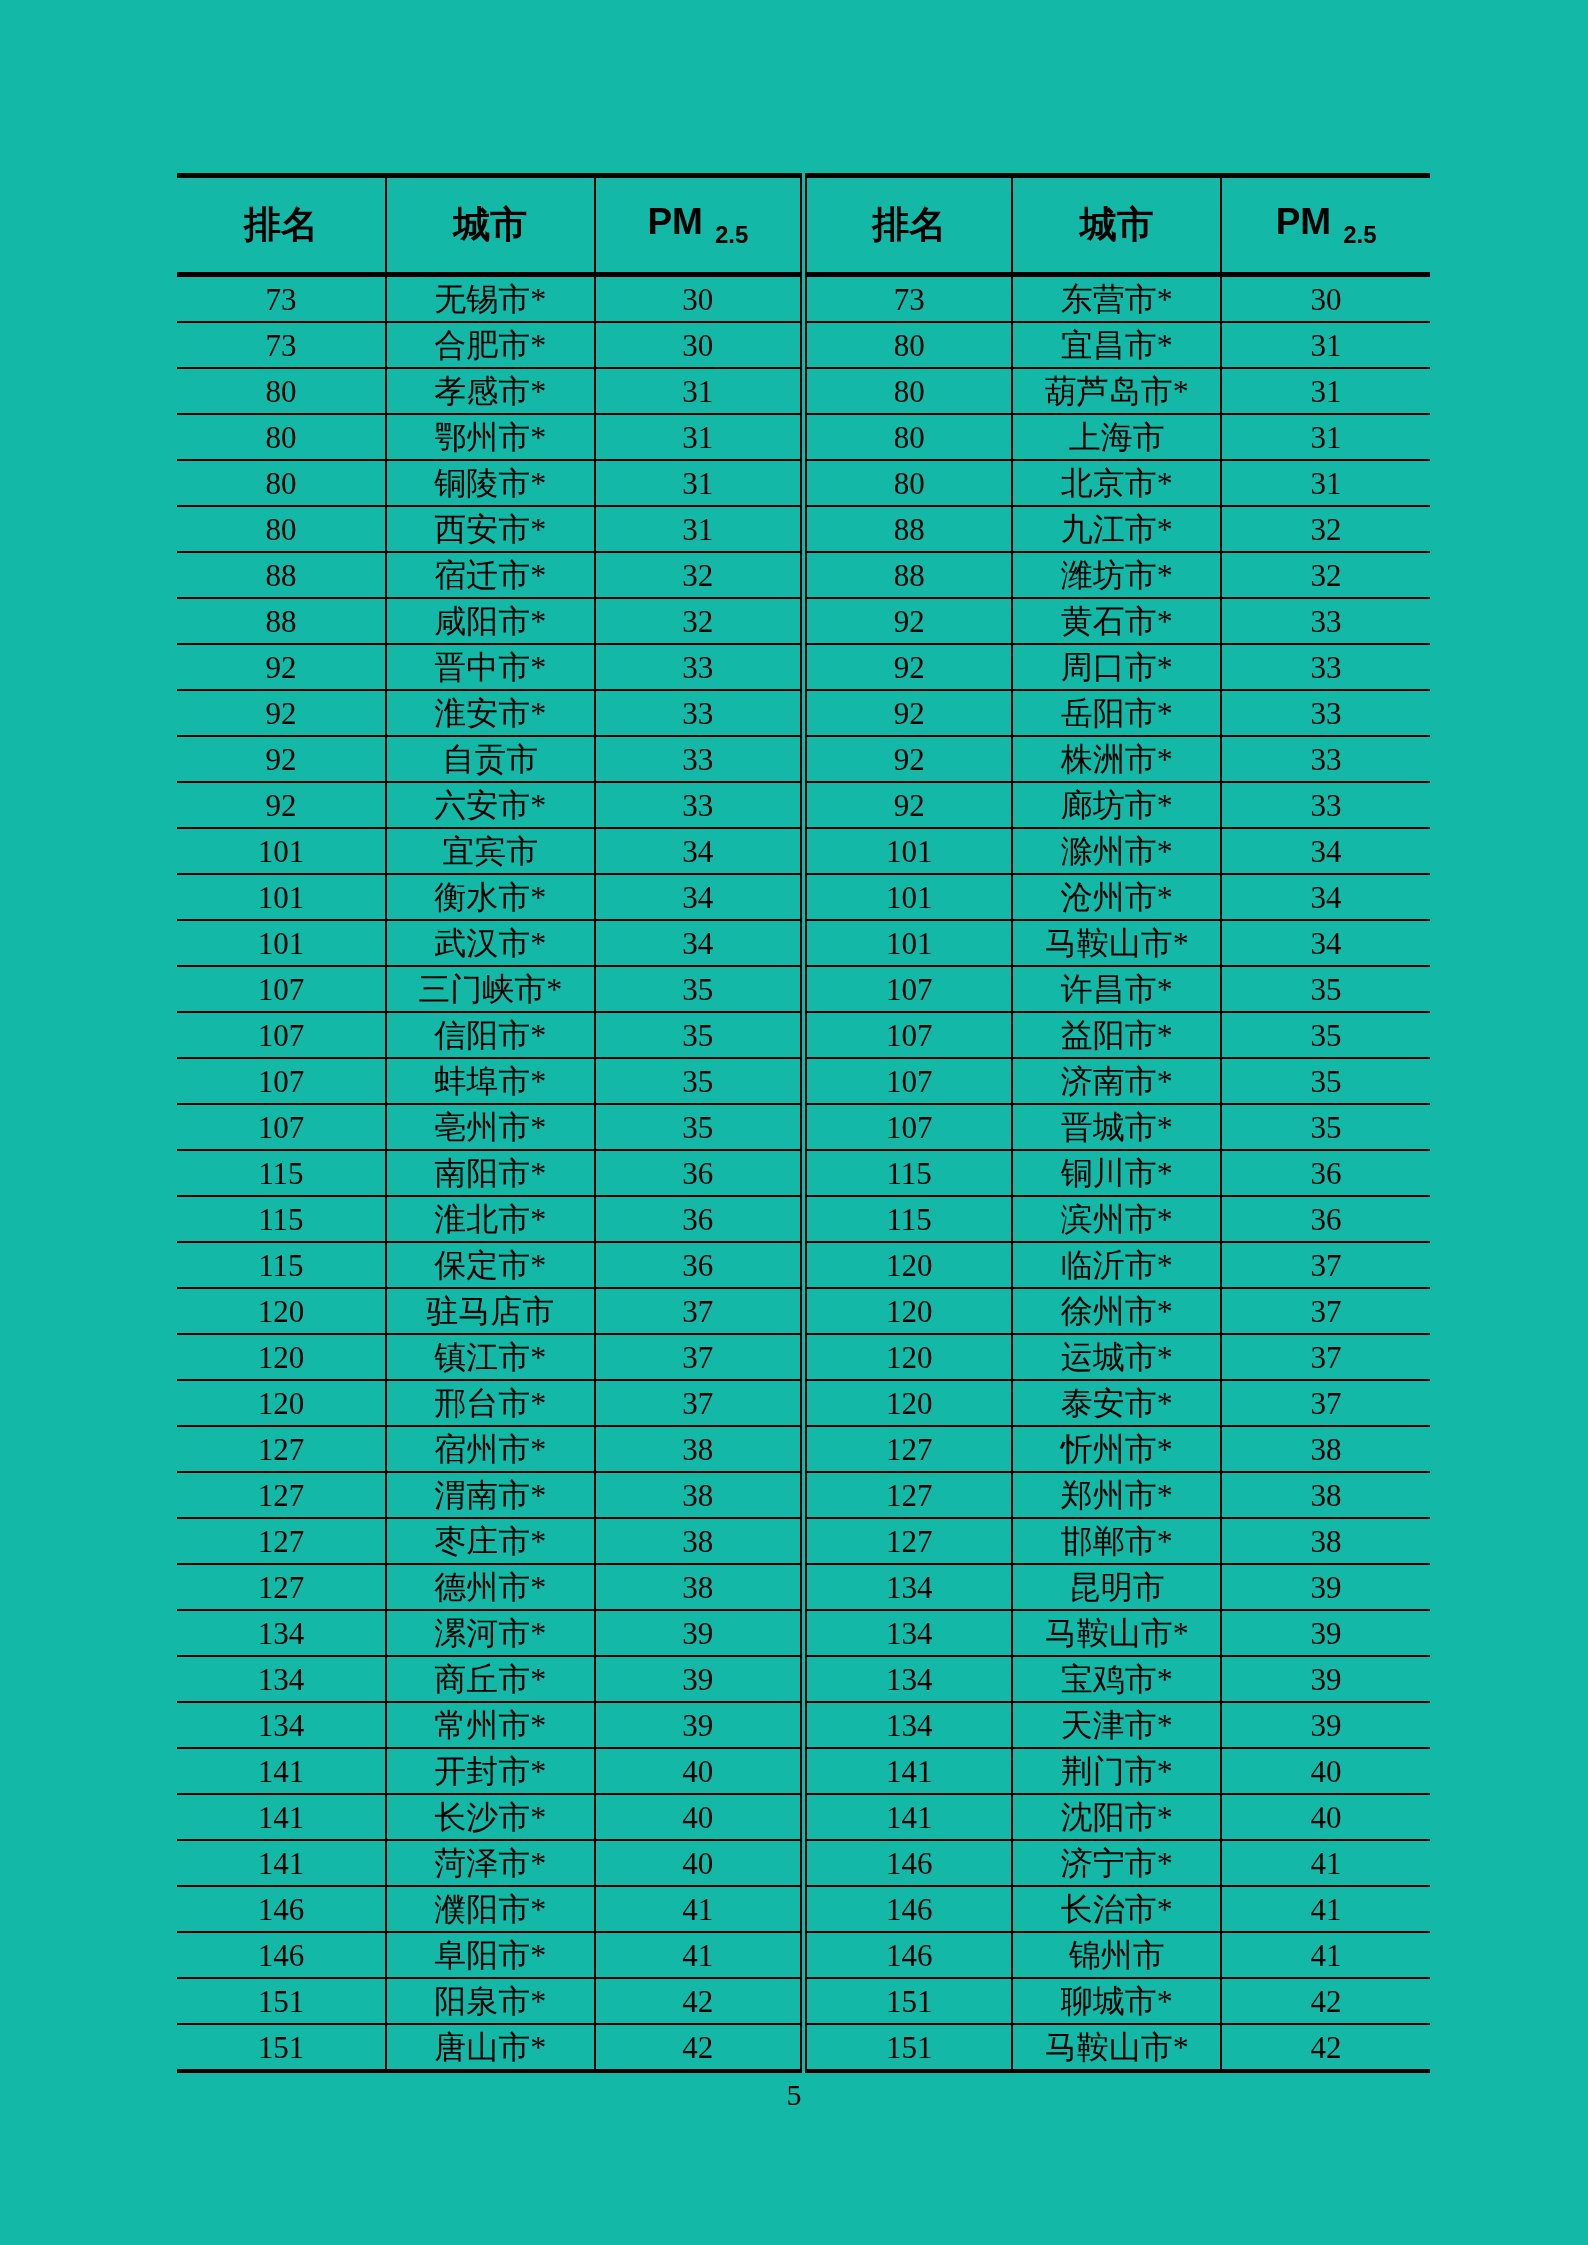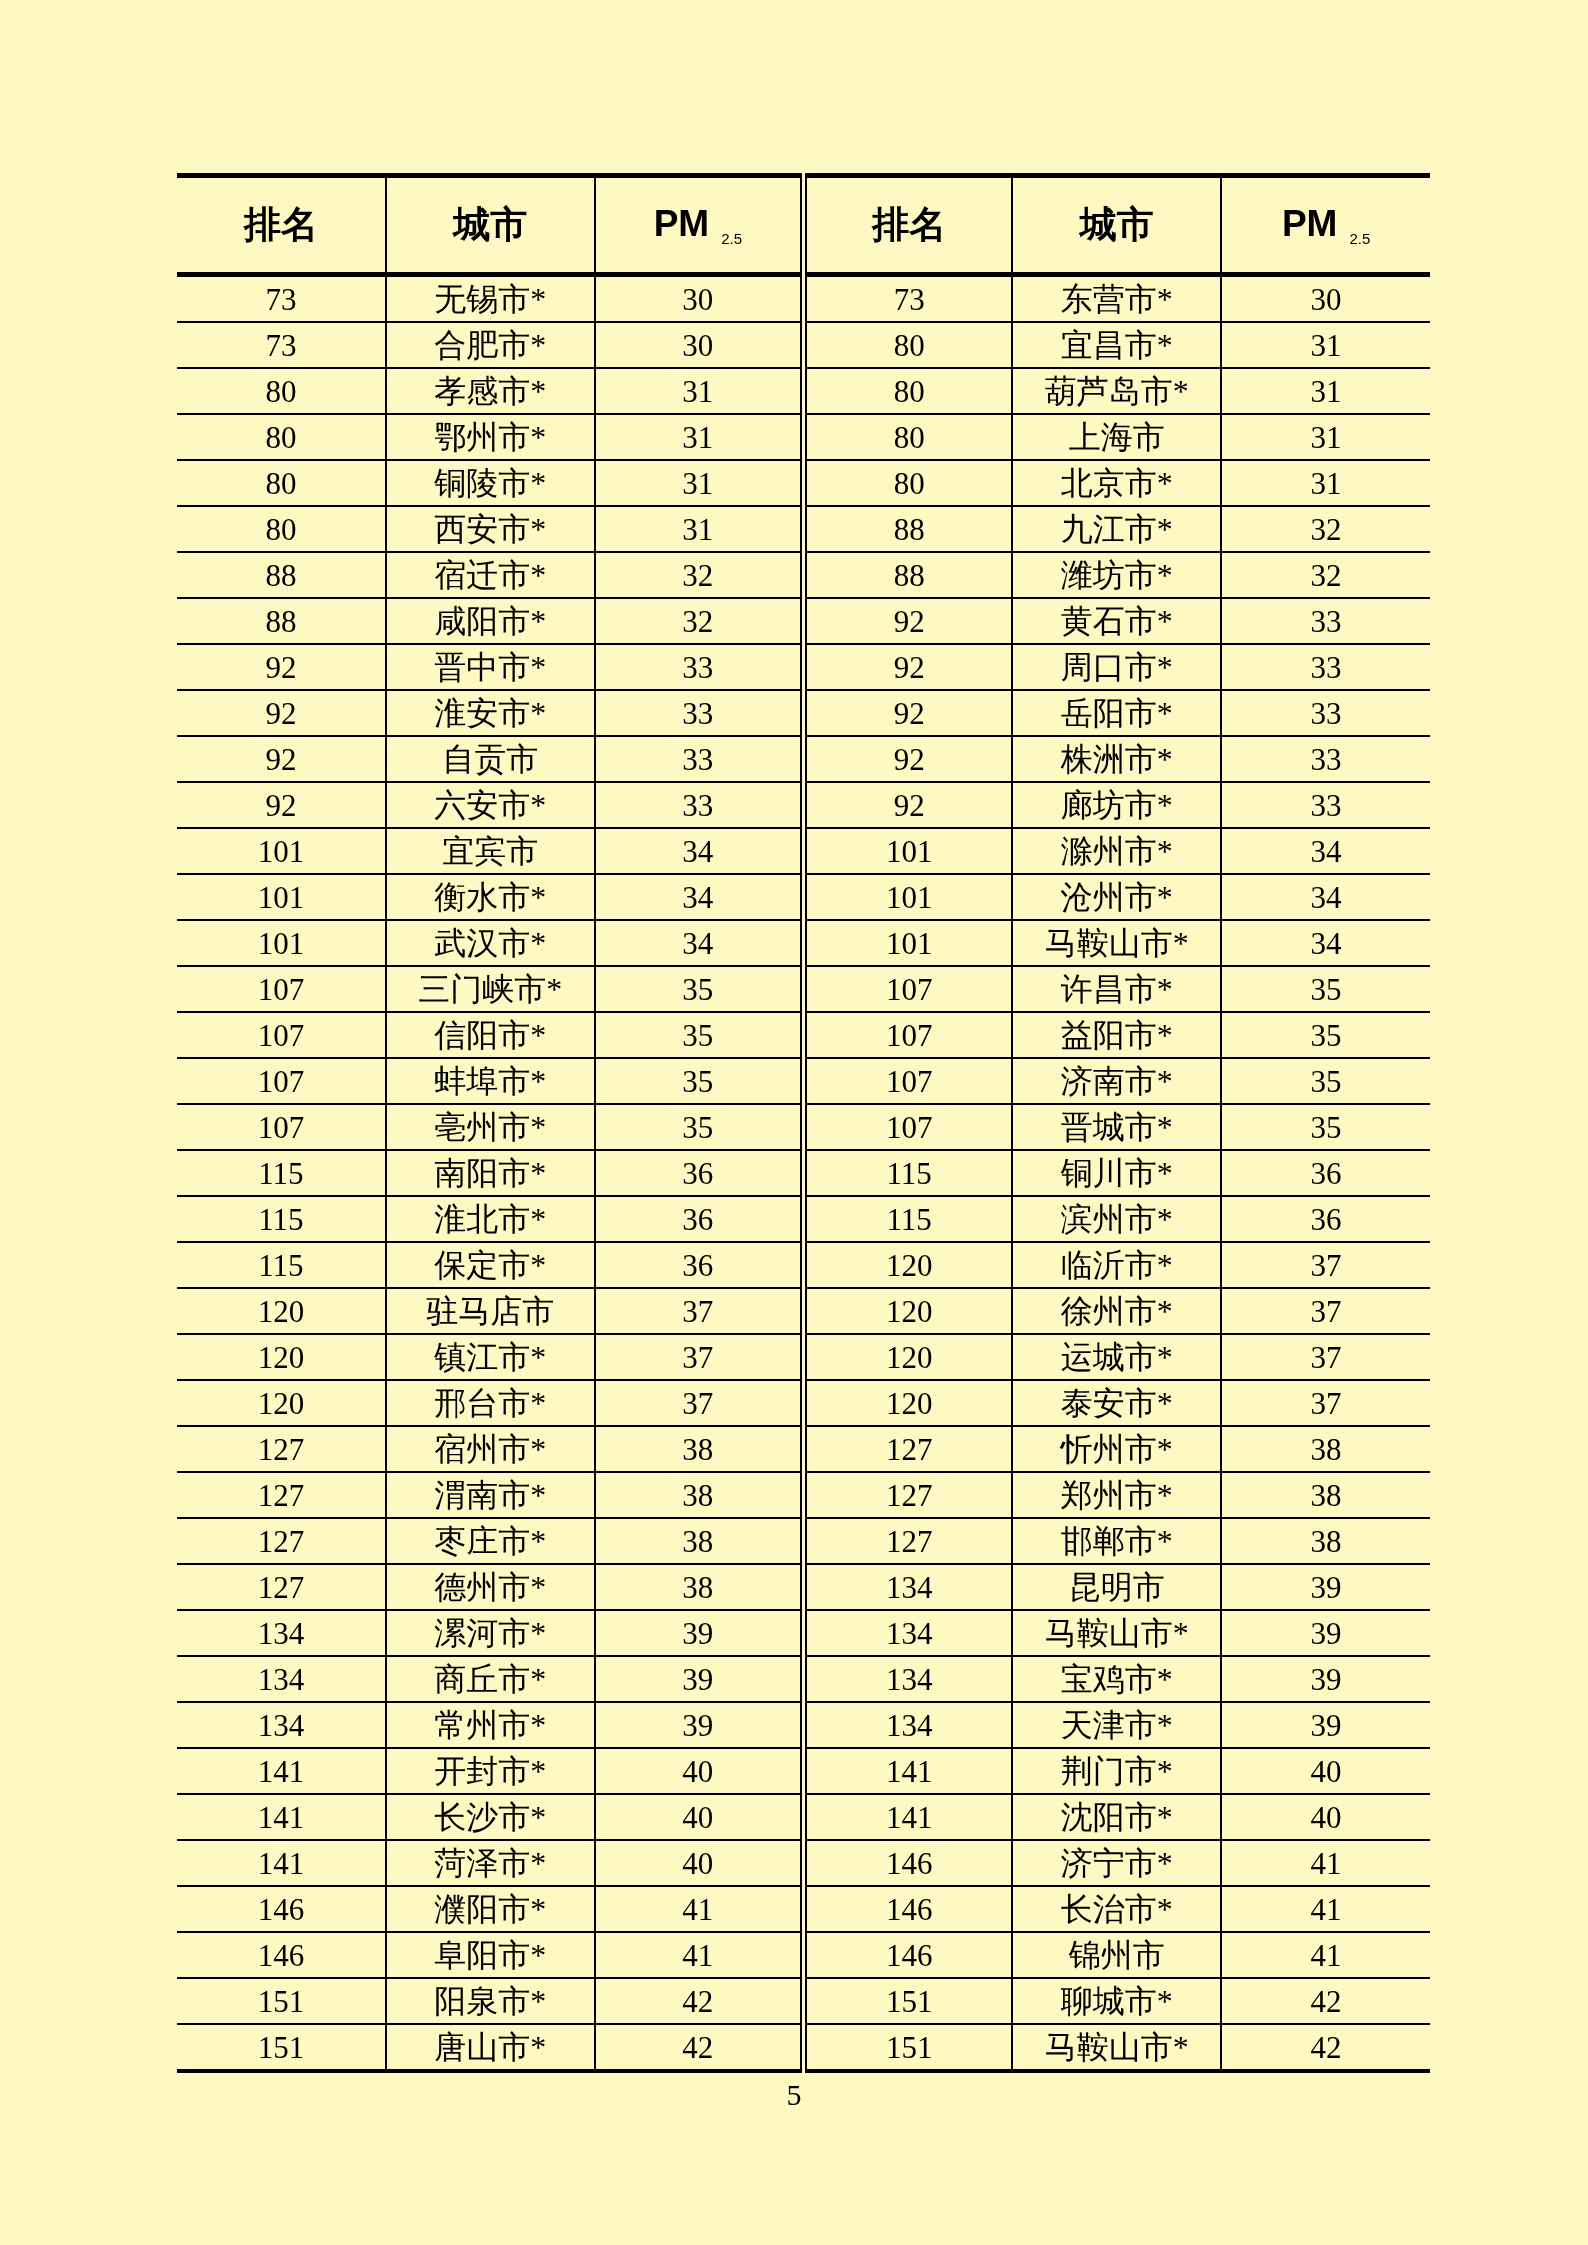--- a/index.html
+++ b/index.html
@@ -1,20 +1,20 @@
 <!DOCTYPE html>
 <html><head>
 <meta charset="utf-8">
 <style>
   html,body{margin:0;padding:0;background:#ffffff;}
   .page{
     position:relative;
     width:1588px;
     height:2245px;
-    background:#fef9c3;
+    background:#14b8a6;
     color:#000;
     font-family:"Liberation Serif", serif;
     overflow:hidden;
   }
   table.rank-table{
     position:absolute;
     left:177px;
     top:173px;
     width:1253px;
     border-collapse:collapse;
@@ -26,22 +26,22 @@
     height:94px;
     border-bottom:5px solid #000;
     font-family:"Liberation Sans", sans-serif;
     font-weight:bold;
     font-size:37px;
     text-align:center;
     vertical-align:middle;
     padding:0;
   }
   table.rank-table th sub{
-    font-size:15px;
-    font-weight:normal;
+    font-size:24px;
+    font-weight:bold;
     margin-left:12px;
   }
   table.rank-table td{
     height:44px;
     text-align:center;
     vertical-align:middle;
     padding:0;
     line-height:1;
   }
   

